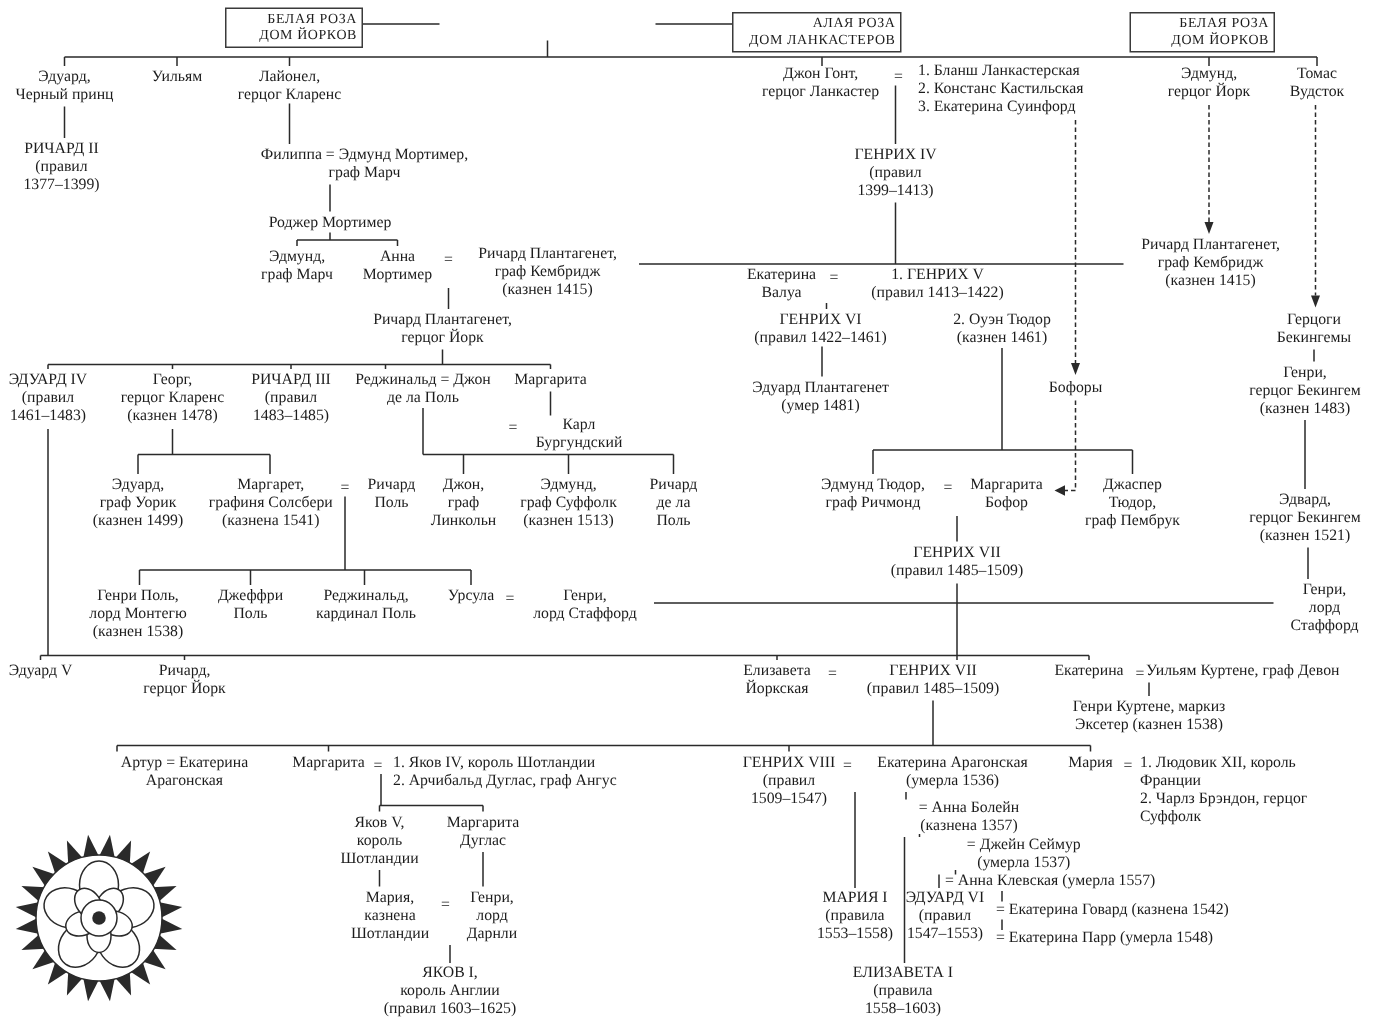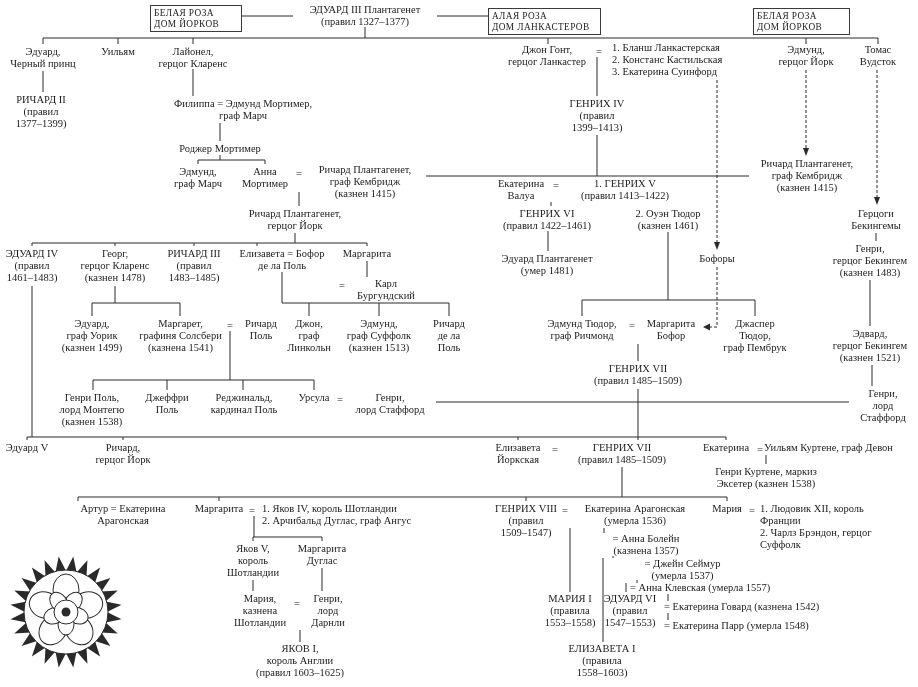--- a/index.html
+++ b/index.html
@@ -2,21 +2,21 @@
 <html><head>
 <meta charset="utf-8">
 <style>
   *{box-sizing:border-box}
   body{margin:0;background:#fff}
   #diagram{position:relative;width:918px;height:687px;background:#fff;overflow:hidden;
     font-family:"Liberation Serif","DejaVu Serif",serif;font-size:10.5px;line-height:1.15;color:#1c1c1c}
   .node{position:absolute;text-align:center;white-space:pre-line}
   .al{text-align:left}
   .eq{position:absolute}
-  .house-box{position:absolute;border:1.2px solid #3a3a3a;text-align:left;white-space:pre-line;
+  .house-box{position:absolute;border:1.2px solid #3a3a3a;text-align:right;white-space:pre-line;
     font-size:9.3px;letter-spacing:.4px;padding:2px 3px;background:#fff}
   #lines{position:absolute;left:0;top:0;pointer-events:none}
   .ln{stroke:#2a2a2a;stroke-width:1;fill:none}
   .dash{stroke-dasharray:3 2}
   .arr{fill:#2a2a2a;stroke:none}
   .emblem{position:absolute;left:8px;top:546px}
 </style>
 </head>
 <body>
 
@@ -41,22 +41,20 @@
     <polygon class="arr" points="710,323.5 710,330.5 703,327"></polygon>
   </svg>
 
   <div class="house-box" style="left:150px;top:5px;width:92px">БЕЛАЯ РОЗА
 ДОМ ЙОРКОВ</div>
   <div class="house-box" style="left:488px;top:8px;width:113px">АЛАЯ РОЗА
 ДОМ ЛАНКАСТЕРОВ</div>
   <div class="house-box" style="left:753px;top:8px;width:97px">БЕЛАЯ РОЗА
 ДОМ ЙОРКОВ</div>
 
-  <div class="node" style="left:295px;top:4px;width:140px">ЭДУАРД III Плантагенет
-(правил 1327–1377)</div>
   <div class="node" style="left:8px;top:46px;width:70px">Эдуард,
 Черный принц</div>
   <div class="node" style="left:94px;top:46px;width:48px">Уильям</div>
   <div class="node" style="left:151px;top:46px;width:84px">Лайонел,
 герцог Кларенс</div>
   <div class="node" style="left:501px;top:44px;width:92px">Джон Гонт,
 герцог Ланкастер</div>
   <div class="eq" style="left:596px;top:46px">=</div>
   <div class="node al" style="left:612px;top:42px;width:135px">1. Бланш Ланкастерская
 2. Констанс Кастильская
@@ -102,21 +100,21 @@
 
   <div class="node" style="left:0px;top:248px;width:64px">ЭДУАРД IV
 (правил
 1461–1483)</div>
   <div class="node" style="left:70px;top:248px;width:90px">Георг,
 герцог Кларенс
 (казнен 1478)</div>
   <div class="node" style="left:162px;top:248px;width:64px">РИЧАРД III
 (правил
 1483–1485)</div>
-  <div class="node" style="left:230px;top:248px;width:104px">Елизавета = Бофор
+  <div class="node" style="left:230px;top:248px;width:104px">Реджинальд = Джон
 де ла Поль</div>
   <div class="node" style="left:336px;top:248px;width:62px">Маргарита</div>
   <div class="eq" style="left:339px;top:280px">=</div>
   <div class="node" style="left:350px;top:278px;width:72px">Карл
 Бургундский</div>
   <div class="node" style="left:488px;top:253px;width:118px">Эдуард Плантагенет
 (умер 1481)</div>
   <div class="node" style="left:690px;top:253px;width:54px">Бофоры</div>
   <div class="node" style="left:826px;top:243px;width:88px">Генри,
 герцог Бекингем

